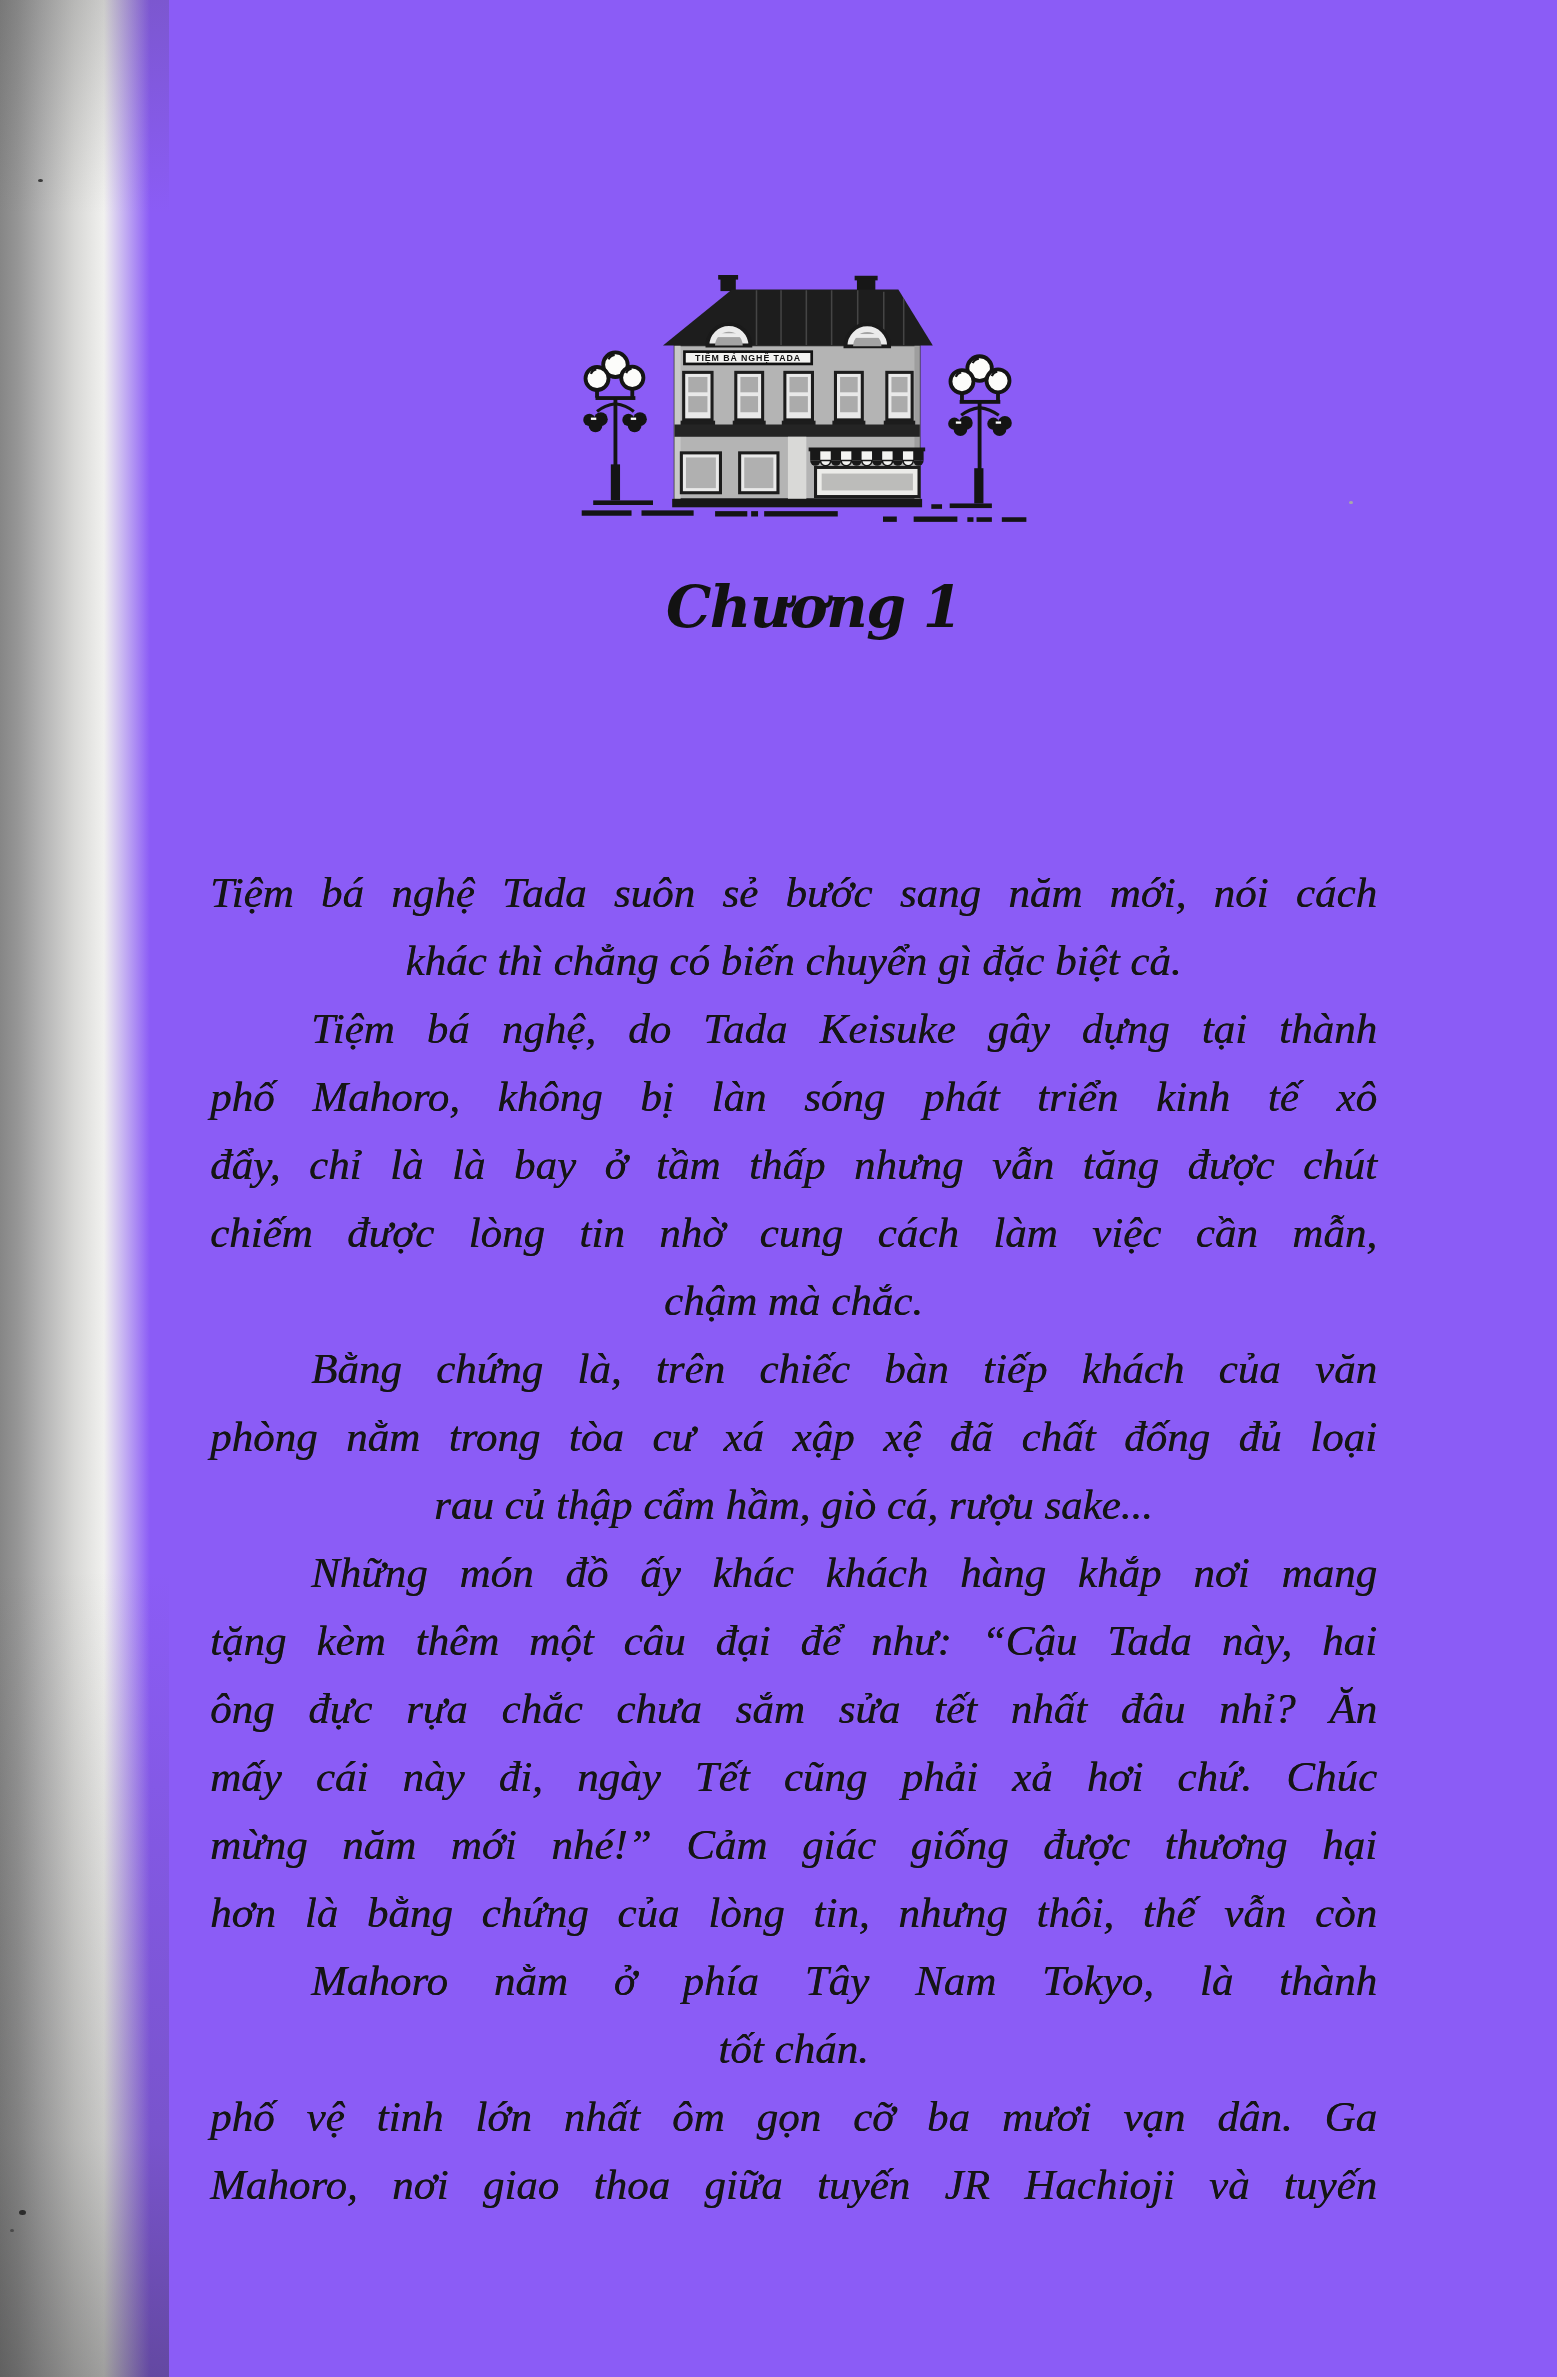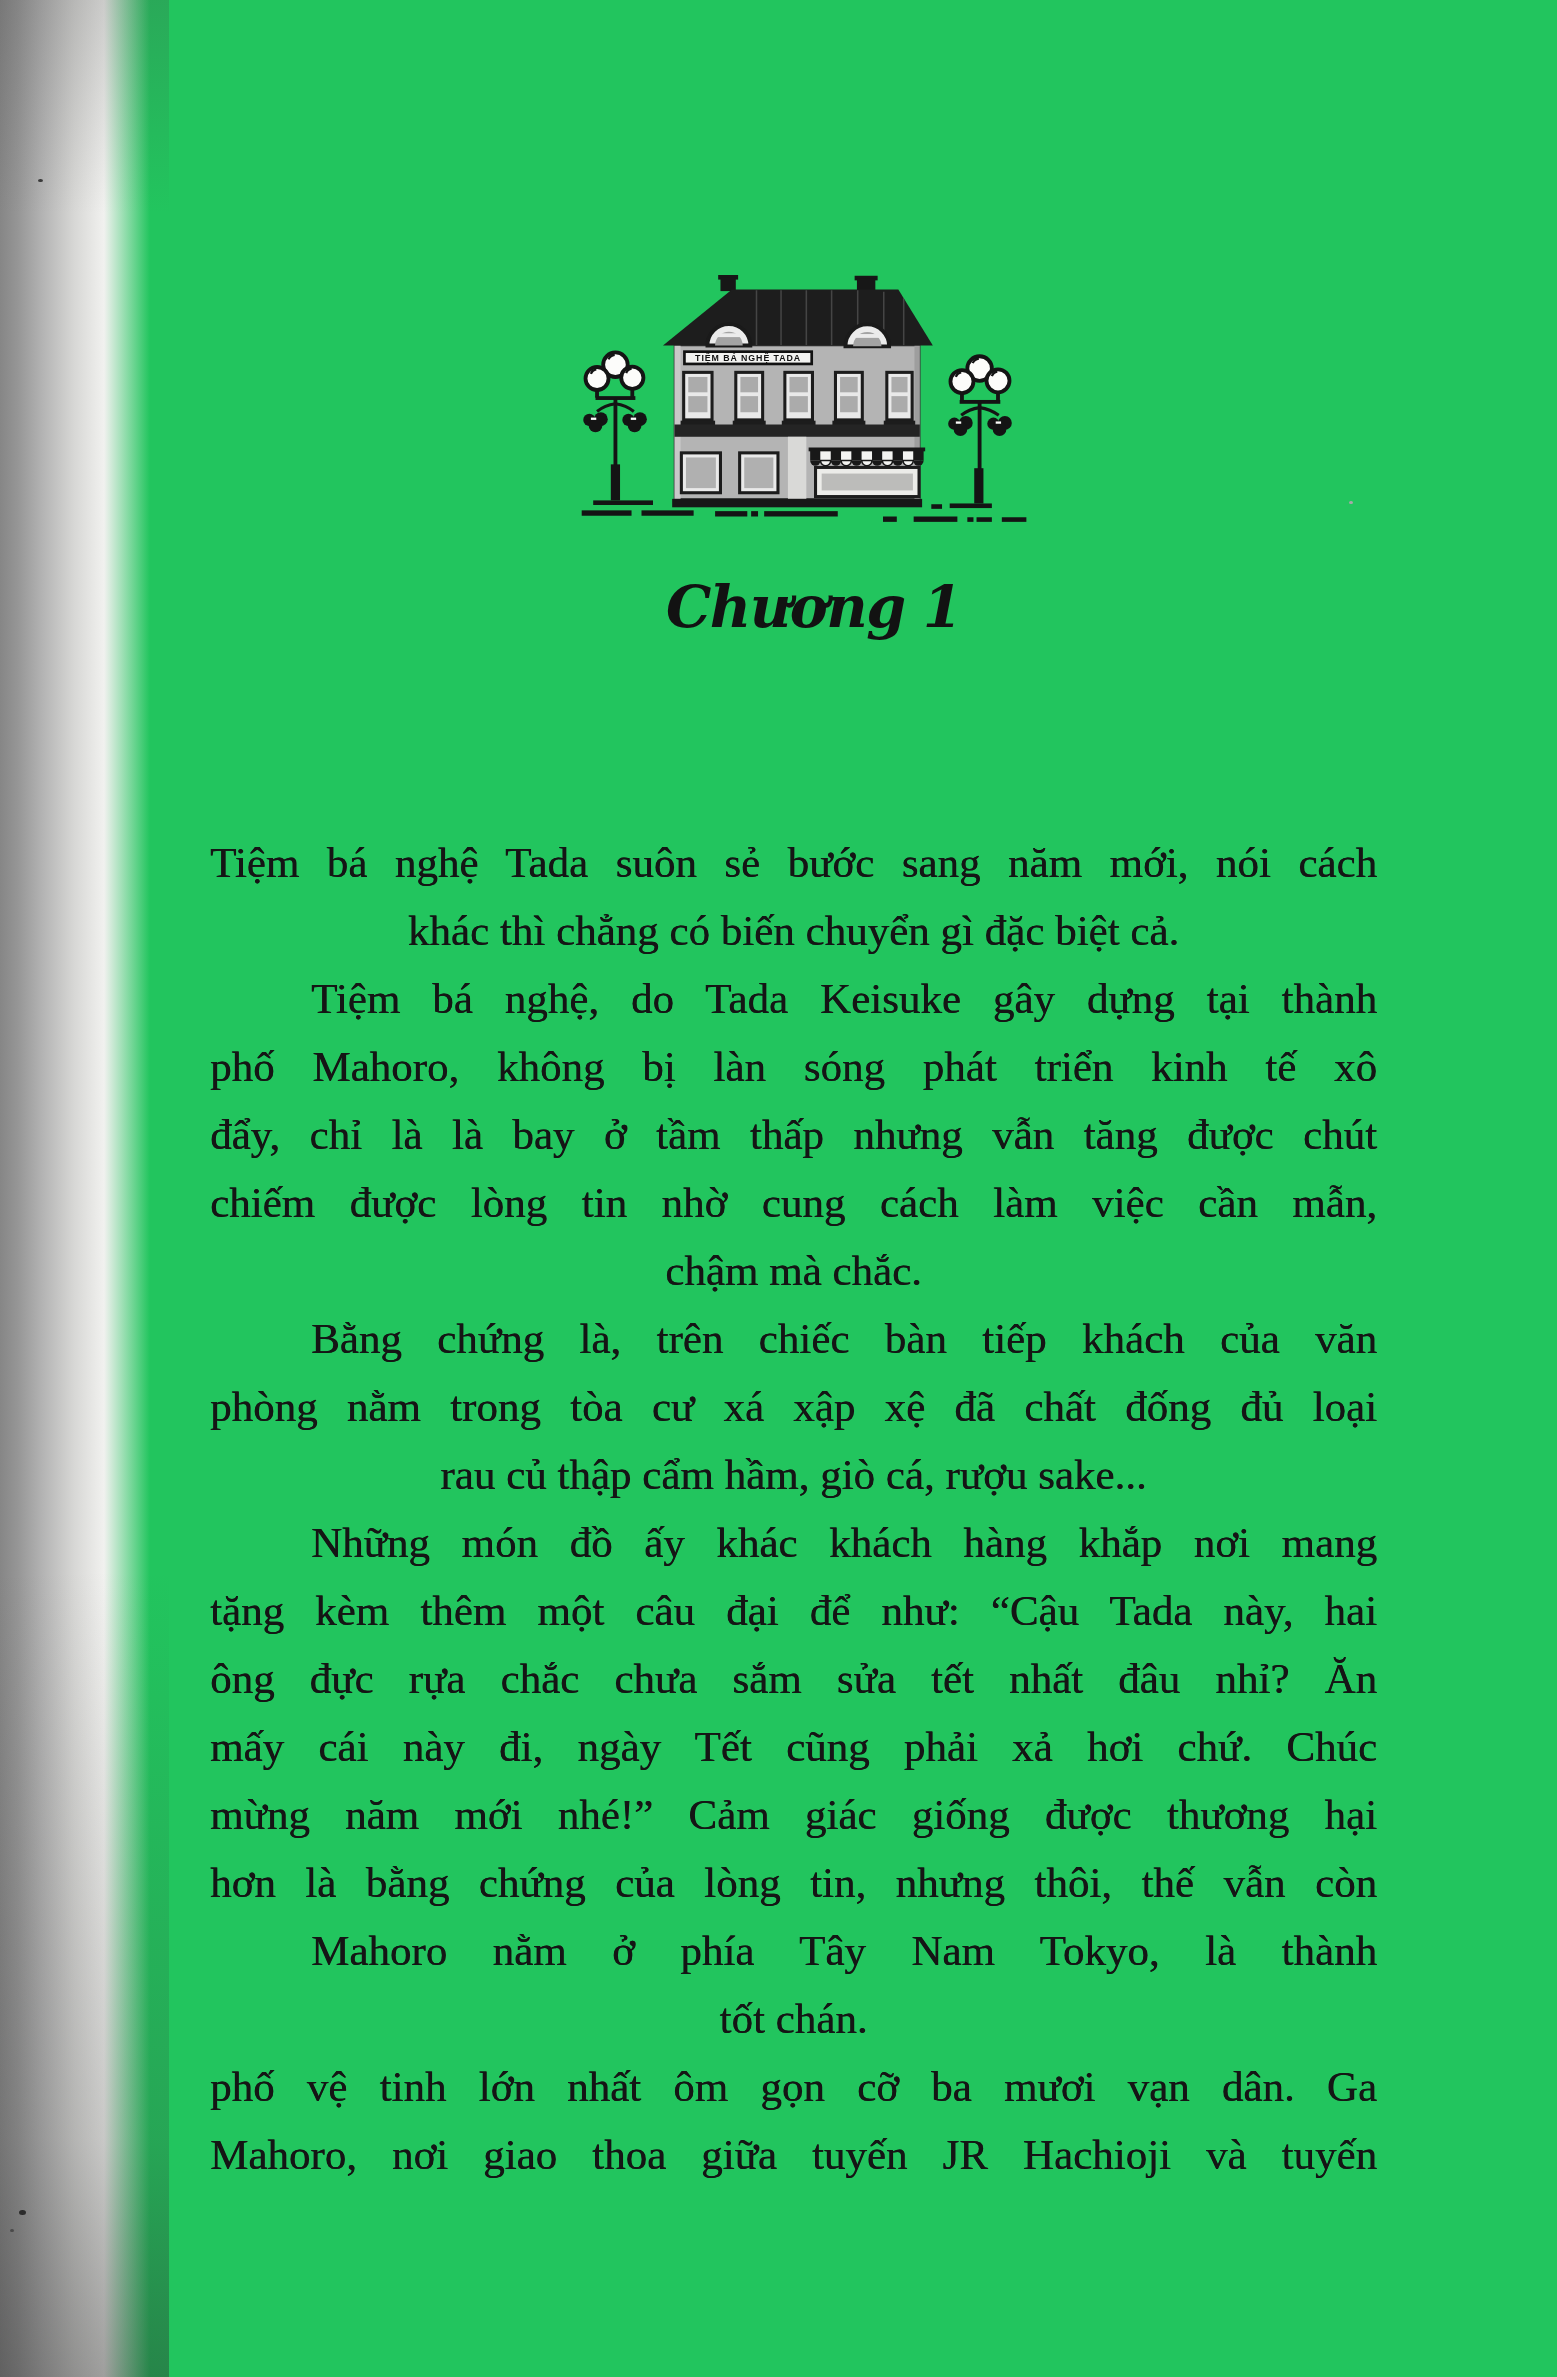--- a/index.html
+++ b/index.html
@@ -3,21 +3,21 @@
 <meta charset="utf-8">
 <style>
   html,body{margin:0;padding:0;}
   body{
     width:1557px;height:2377px;
     background:#ffffff;
     font-family:"Liberation Serif","DejaVu Serif",serif;
   }
   .page{
     position:relative;width:1557px;height:2377px;
-    background:#22c55e;overflow:hidden;
+    background:#8b5cf6;overflow:hidden;
   }
   
   .binding{
     position:absolute;left:0;top:0;width:169px;height:100%;
     background:
       linear-gradient(to bottom,
         rgba(70,70,70,.22) 0%, rgba(70,70,70,0) 9%,
         rgba(70,70,70,0) 66%, rgba(55,55,55,.22) 90%, rgba(45,45,45,.42) 100%),
       linear-gradient(to right,
         #868686 0px, #959595 17px, #b4b4b4 43px, #d7d7d5 74px,
@@ -28,22 +28,23 @@
     position:absolute;left:572px;top:275px;width:461px;height:253px;margin:0;
   }
   .chapter-title{
     position:absolute;left:567px;top:558px;width:461px;height:65px;
     margin:16px;text-align:center;
     font-family:"DejaVu Serif","Liberation Serif",serif;
     font-style:italic;font-weight:bold;
     font-size:57px;line-height:65px;letter-spacing:-1.5px;color:#121212;
   }
   .text-block{
-    position:absolute;left:210px;top:829px;width:1167px;
+    position:absolute;left:210px;top:859px;width:1167px;
     color:#151515;
+    font-style:italic;
   }
   .line{
     height:68px;line-height:68px;font-size:43px;
     text-align:center;white-space:normal;
     text-shadow:0.4px 0 0 #151515;
   }
   .line.j{text-align:justify;text-align-last:justify;}
   .line.indent{padding-left:101px;}
   svg text{font-family:"Liberation Sans","DejaVu Sans",sans-serif;}
 </style>

